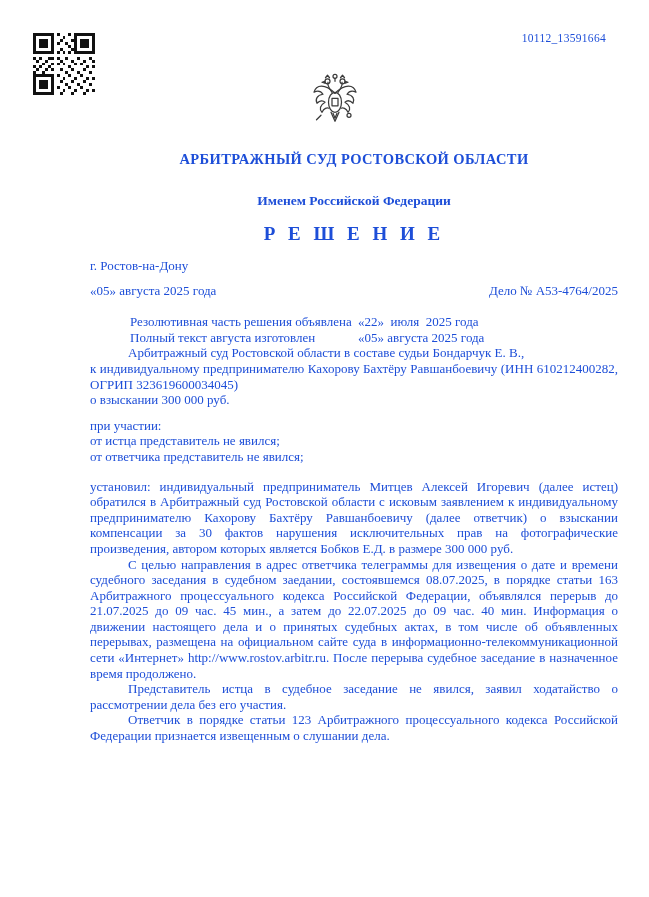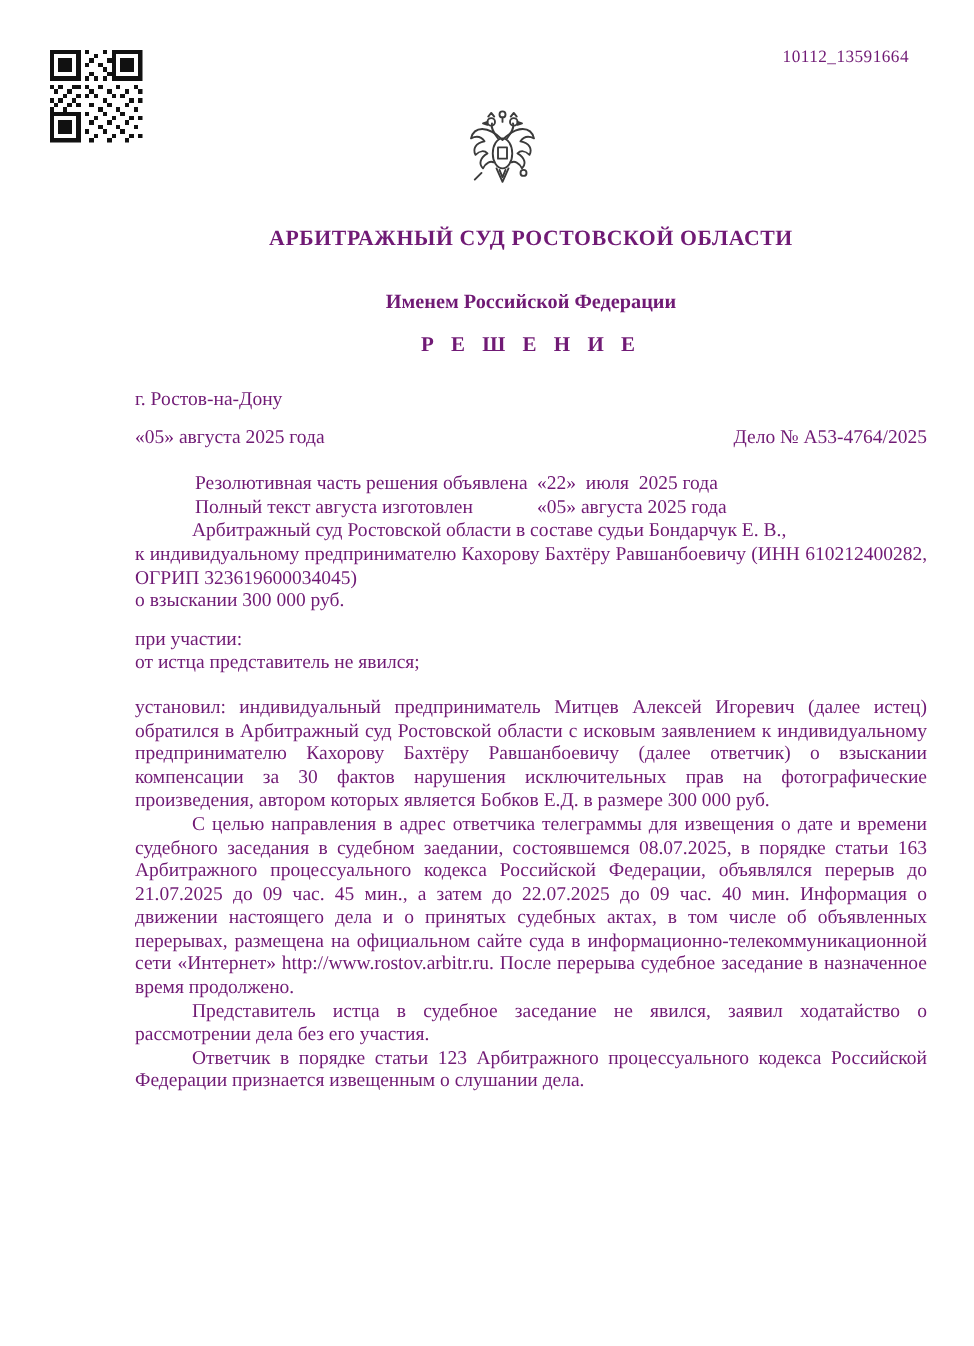--- a/index.html
+++ b/index.html
@@ -7,21 +7,21 @@
     padding: 0;
     background: #ffffff;
   }
   .page {
     position: relative;
     width: 649px;
     height: 897px;
     background: #ffffff;
     overflow: hidden;
     font-family: "Liberation Serif", serif;
-    color: #701a75;
+    color: #1d4ed8;
   }
   .qr {
     position: absolute;
     top: 33px;
     left: 33px;
     width: 62px;
     height: 62px;
   }
   .qr svg { width: 100%; height: 100%; shape-rendering: crispEdges; }
   .doc-number {
@@ -41,21 +41,21 @@
   .emblem svg { width: 100%; height: 100%; }
   .header-line {
     position: absolute;
     left: 90px;
     right: 31px;
     text-align: center;
     font-weight: bold;
   }
   .court-name { top: 151px; font-size: 14.5px; letter-spacing: 0.4px; }
   .in-name    { top: 193px; font-size: 13.5px; }
-  .decision   { top: 223px; font-size: 14px; letter-spacing: 4px; }
+  .decision   { top: 223px; font-size: 19px; letter-spacing: 4px; }
   .content {
     position: absolute;
     top: 258px;
     left: 90px;
     right: 31px;
     font-size: 13px;
     line-height: 15.6px;
   }
   .content p {
     margin: 0;
@@ -163,20 +163,21 @@
 
     <div class="intro-block">
       <p class="indent">Арбитражный суд Ростовской области в составе судьи Бондарчук Е. В.,</p>
       <p>к индивидуальному предпринимателю Кахорову Бахтёру Равшанбоевичу (ИНН 610212400282, ОГРИП 323619600034045)</p>
       <p>о взыскании 300 000 руб.</p>
     </div>
 
     <div class="attendance-block">
       <p>при участии:</p>
       <p>от истца представитель не явился;</p>
+      <p>от ответчика представитель не явился;</p>
     </div>
 
     <p class="gap-top">установил: индивидуальный предприниматель Митцев Алексей Игоревич  (далее истец) обратился в Арбитражный суд Ростовской области с исковым заявлением к индивидуальному предпринимателю Кахорову Бахтёру Равшанбоевичу (далее ответчик) о взыскании компенсации  за 30 фактов нарушения исключительных прав на фотографические произведения, автором которых является Бобков Е.Д. в размере 300 000 руб.</p>
     <p class="indent">С целью направления в адрес ответчика телеграммы для извещения о дате и времени судебного заседания в судебном заедании, состоявшемся 08.07.2025, в порядке статьи 163 Арбитражного процессуального кодекса Российской Федерации, объявлялся перерыв до 21.07.2025 до 09 час. 45 мин., а затем до 22.07.2025 до 09 час. 40 мин. Информация о движении настоящего дела и о принятых судебных актах, в том числе об объявленных перерывах,  размещена  на официальном сайте суда в информационно-телекоммуникационной сети «Интернет» http://www.rostov.arbitr.ru.  После перерыва судебное заседание в назначенное время продолжено.</p>
     <p class="indent">Представитель истца в судебное заседание не явился, заявил ходатайство о рассмотрении дела без его участия.</p>
     <p class="indent">Ответчик в порядке статьи 123 Арбитражного процессуального кодекса Российской Федерации признается извещенным о слушании дела.</p>
 
   </div>
 
 </div>

